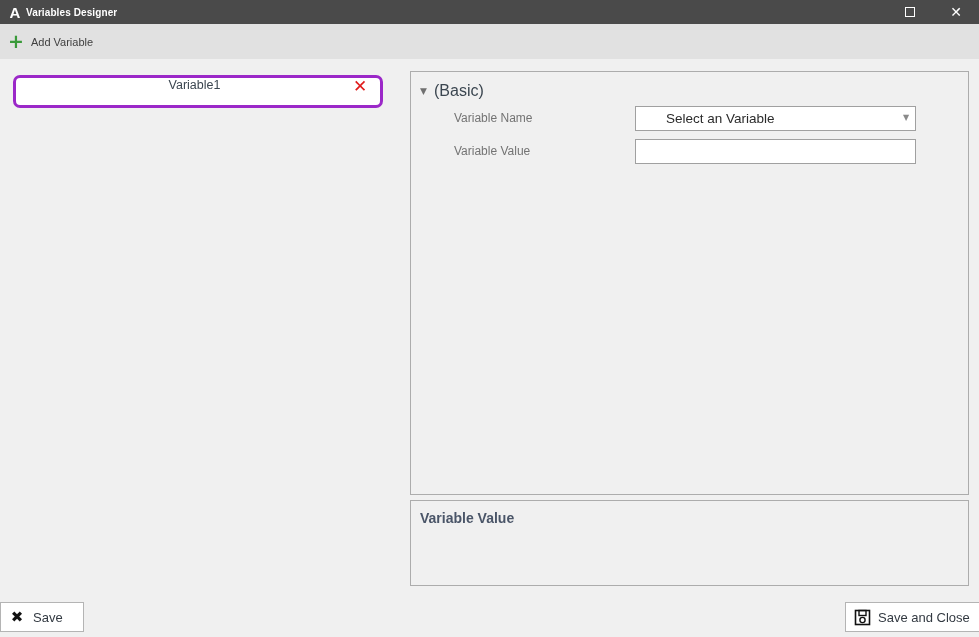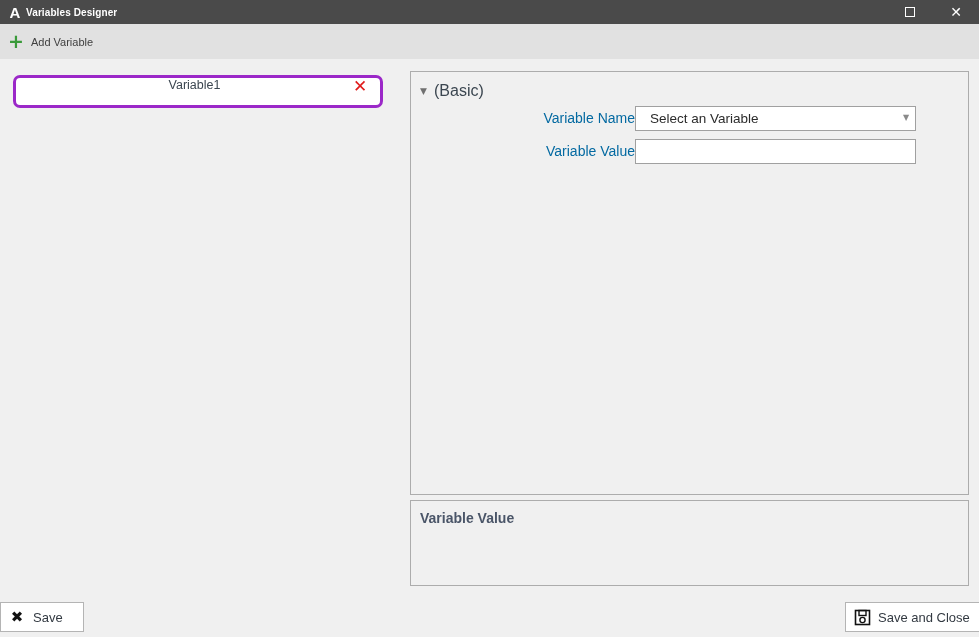--- a/index.html
+++ b/index.html
@@ -166,38 +166,38 @@
   .prop-row {
     display: flex;
     align-items: center;
     height: 30px;
     margin-top: 3px;
   }
   .prop-label {
     width: 224px;
     padding-left: 43px;
     box-sizing: border-box;
-    font-size: 14px;
-    color: #0369a1;
-    text-align: right;
+    font-size: 12px;
+    color: #737373;
   }
   .prop-field {
     width: 281px;
     height: 25px;
     box-sizing: border-box;
     background: #ffffff;
     border: 1px solid #a0a0a0;
     display: flex;
     align-items: center;
   }
   .prop-field .val {
     flex: 1;
     padding-left: 14px;
     font-size: 13.5px;
     color: #2b2b2b;
+    margin-left: 16px;
   }
   .prop-field .drop-tri {
     width: 18px;
     text-align: center;
     color: #8a8a8a;
     font-size: 8px;
     line-height: 1;
     font-family: "DejaVu Sans", sans-serif;
     cursor: pointer;
   }

